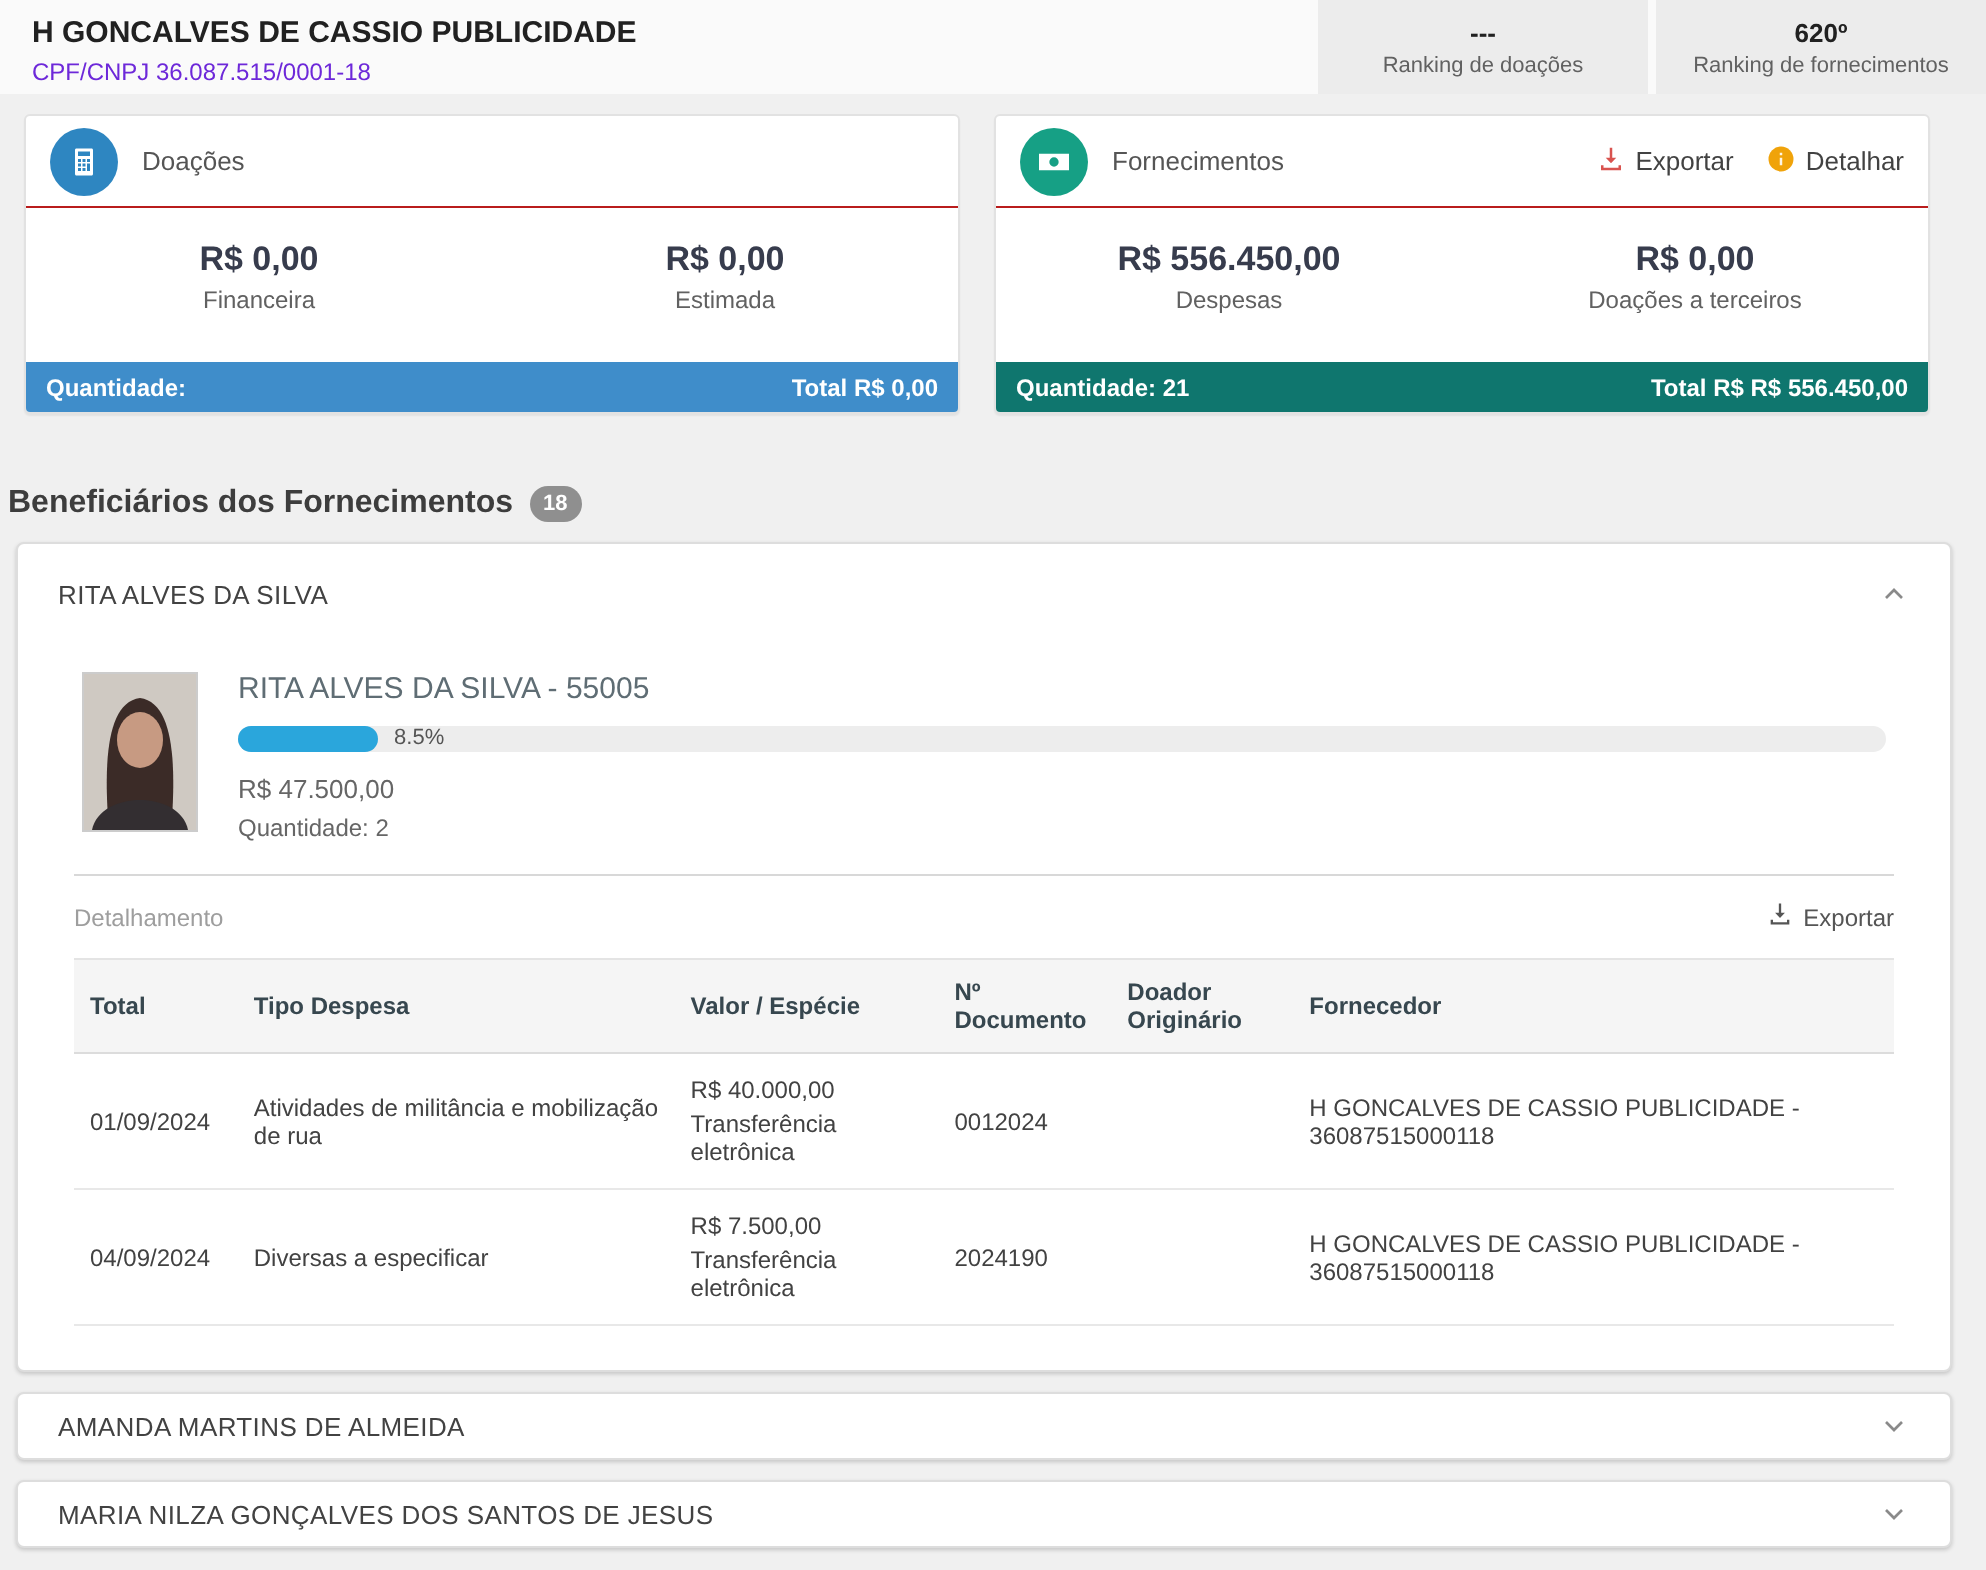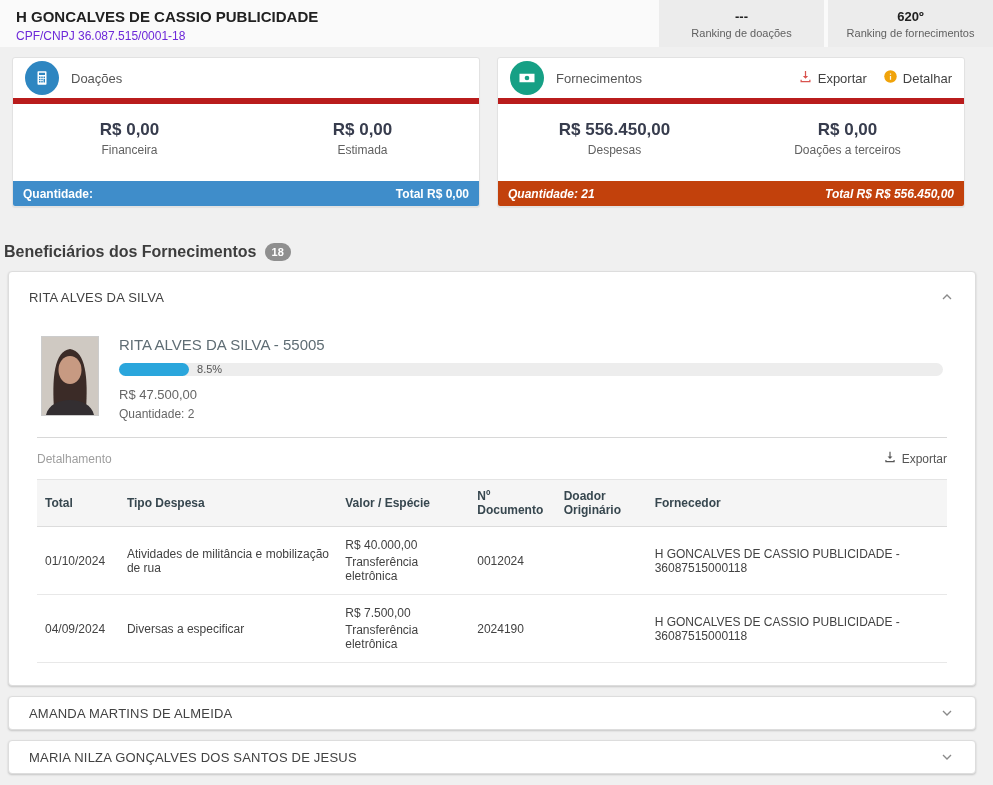--- a/index.html
+++ b/index.html
@@ -11,21 +11,21 @@
   .top-title { font-size:15px; font-weight:bold; color:#212121; }
   .top-subtitle { font-size:12px; color:#6d28d9; margin-top:4px; }
   .rankings { display:flex; gap:4px; }
   .ranking-box { background:#ececec; width:165px; display:flex; flex-direction:column; justify-content:center; align-items:center; }
   .ranking-value { font-size:13px; font-weight:bold; color:#212121; }
   .ranking-label { font-size:11px; color:#616161; margin-top:3px; }
 
   
   .cards-row { display:flex; gap:17px; padding:10px 28px 0 12px; }
   .card { flex:1; background:#fff; border:1px solid #e2e2e2; border-radius:3px; overflow:hidden; box-shadow:0 1px 1px rgba(0,0,0,.06); }
-  .card-header { display:flex; align-items:center; height:46px; padding:0 12px; border-bottom:6px solid #b91c1c; }
+  .card-header { display:flex; align-items:center; height:46px; padding:0 12px; border-bottom:1px solid #b91c1c; }
   .icon-circle { width:34px; height:34px; border-radius:50%; display:flex; align-items:center; justify-content:center; flex:0 0 34px; }
   .card-title { font-size:13px; color:#555; margin-left:12px; flex:1; }
   .card-actions { display:flex; gap:16px; align-items:center; }
   .card-action { display:flex; align-items:center; gap:5px; font-size:13px; color:#424242; cursor:pointer; }
   .card-body { display:flex; padding:16px 0 24px; }
   .metric { flex:1; text-align:center; }
   .metric-value { font-size:17px; font-weight:bold; color:#373c4d; }
   .metric-label { font-size:12px; color:#616161; margin-top:3px; }
   .card-footer { height:25px; display:flex; justify-content:space-between; align-items:center; padding:0 10px; color:#fff; font-size:12px; font-weight:bold; }
 
@@ -145,21 +145,21 @@
     <div class="card-body">
       <div class="metric">
         <div class="metric-value">R$ 556.450,00</div>
         <div class="metric-label">Despesas</div>
       </div>
       <div class="metric">
         <div class="metric-value">R$ 0,00</div>
         <div class="metric-label">Doações a terceiros</div>
       </div>
     </div>
-    <div class="card-footer" style="background: #c2410c; font-style: italic;">
+    <div class="card-footer" style="background: #0f766e;">
       <span>Quantidade: 21</span>
       <span>Total R$ R$ 556.450,00</span>
     </div>
   </div>
 </div>
 
 <div class="section-heading">
   <span class="section-title">Beneficiários dos Fornecimentos</span>
   <span class="count-badge">18</span>
 </div>
@@ -215,21 +215,21 @@
           <th class="col-data">Total</th>
           <th class="col-tipo">Tipo Despesa</th>
           <th class="col-valor">Valor / Espécie</th>
           <th class="col-doc">Nº Documento</th>
           <th class="col-doador">Doador Originário</th>
           <th class="col-forn">Fornecedor</th>
         </tr>
       </thead>
       <tbody>
         <tr>
-          <td>01/10/2024</td>
+          <td>01/09/2024</td>
           <td>Atividades de militância e mobilização de rua</td>
           <td>
             <div>R$ 40.000,00</div>
             <div class="valor-line2">Transferência eletrônica</div>
           </td>
           <td>0012024</td>
           <td></td>
           <td>H GONCALVES DE CASSIO PUBLICIDADE - 36087515000118</td>
         </tr>
         <tr>

